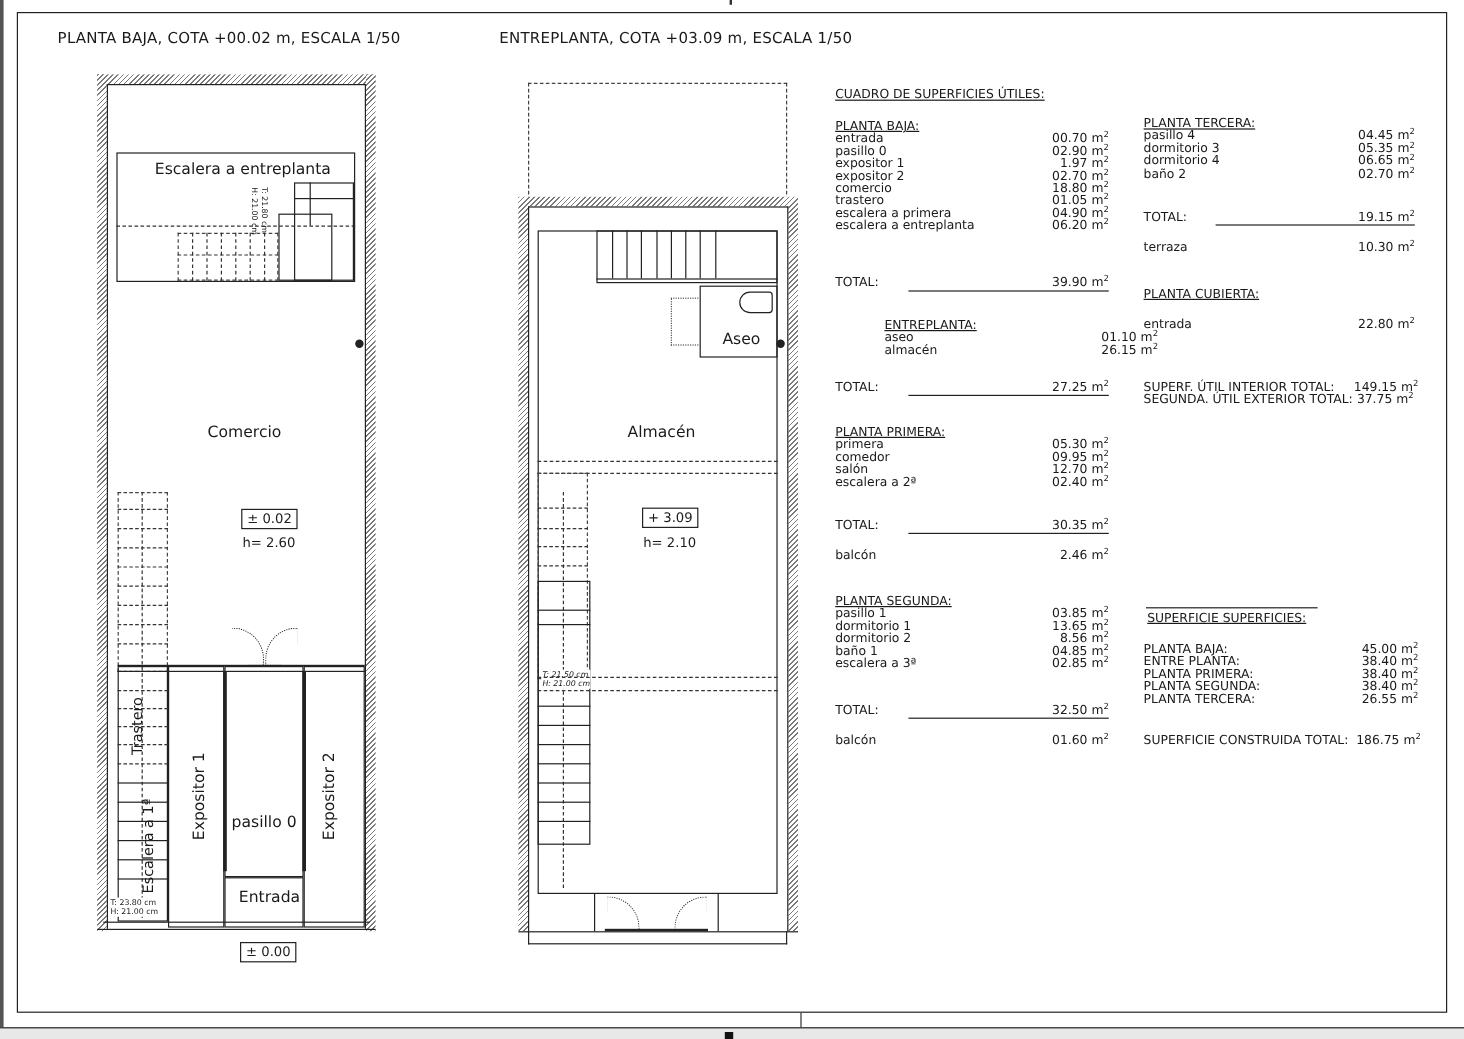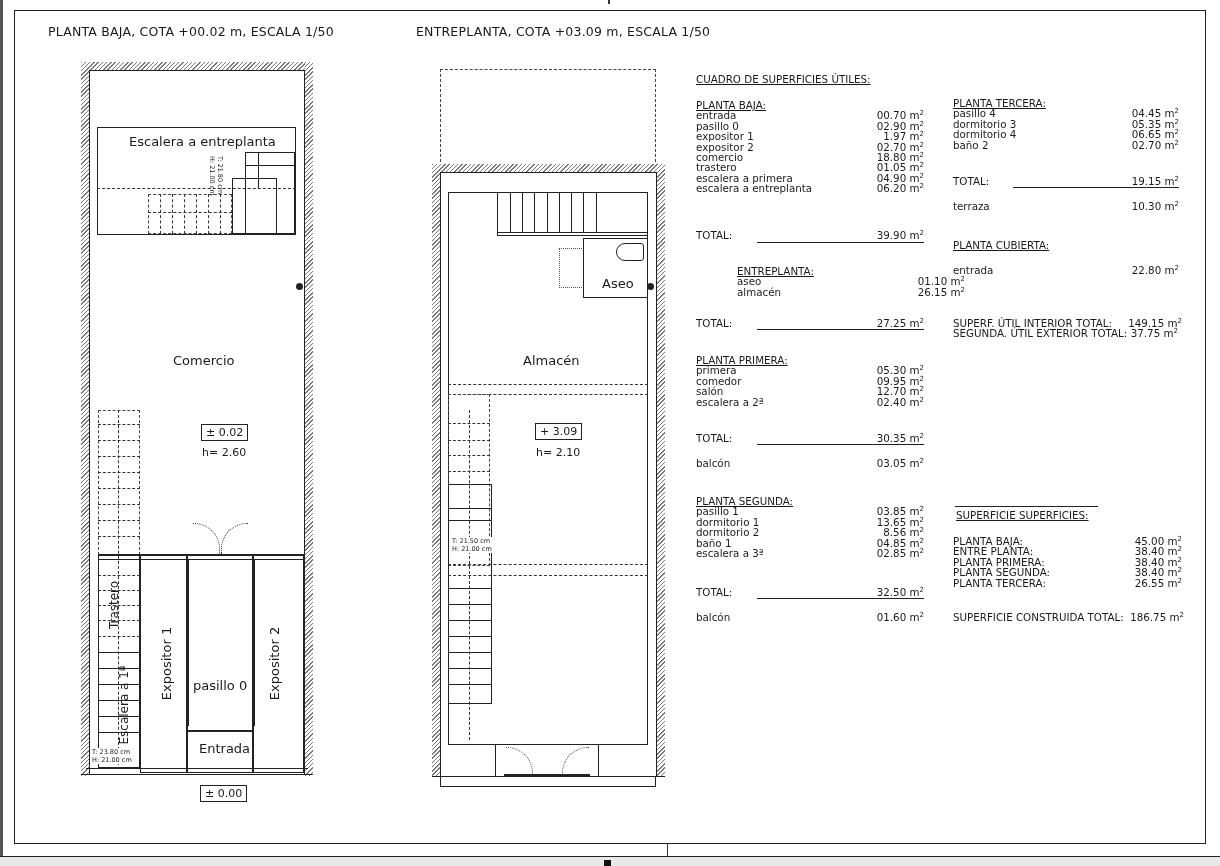--- a/index.html
+++ b/index.html
@@ -188,21 +188,21 @@
   <div class="box" style="left:448px; top:484px; width:44px; height:220px;"></div>
   <div class="line" style="left:448px; top:508px; width:44px; height:1.2px;"></div>
   <div class="line" style="left:448px; top:520px; width:44px; height:1.2px;"></div>
   <div class="line" style="left:448px; top:588px; width:44px; height:1.2px;"></div>
   <div class="line" style="left:448px; top:604px; width:44px; height:1.2px;"></div>
   <div class="line" style="left:448px; top:620px; width:44px; height:1.2px;"></div>
   <div class="line" style="left:448px; top:636px; width:44px; height:1.2px;"></div>
   <div class="line" style="left:448px; top:652px; width:44px; height:1.2px;"></div>
   <div class="line" style="left:448px; top:668px; width:44px; height:1.2px;"></div>
   <div class="line" style="left:448px; top:684px; width:44px; height:1.2px;"></div>
-  <div class="small-note" style="left:452px; top:537px; background:#fff;">
+  <div class="small-note" style="left:452px; top:558px; background:#fff;font-style:italic;">
     <div>T: 21.50 cm</div>
     <div>H: 21.00 cm</div>
   </div>
   <div class="dash-h" style="left:448px; top:564px; width:200px;"></div>
   <div class="dash-h" style="left:448px; top:575px; width:200px;"></div>
 
   <div class="abs" style="left:495px; top:745px; width:104px; height:31px; border-left:1.3px solid #222; border-right:1.3px solid #222; box-sizing:border-box;"></div>
   <div class="abs" style="left:506px; top:747px; width:26px; height:28px; border-top:1.3px dotted #444; border-right:1.3px dotted #444; border-top-right-radius:26px;"></div>
   <div class="abs" style="left:562px; top:747px; width:26px; height:28px; border-top:1.3px dotted #444; border-left:1.3px dotted #444; border-top-left-radius:26px;"></div>
   <div class="line" style="left:504px; top:774px; width:86px; height:2px;"></div>
@@ -297,21 +297,21 @@
   <div class="tbl" style="left:696px; top:433px; width:228px;">
     <div class="row">
         <span class="lbl">TOTAL:</span>
         <span class="val"><span>30.35</span> <span>m</span><sup>2</sup></span>
       </div>
   </div>
   <div class="total-line" style="left:757px; top:444px; width:167px;"></div>
   <div class="tbl" style="left:696px; top:458px; width:228px;">
     <div class="row">
         <span class="lbl">balcón</span>
-        <span class="val"><span>03.05</span> <span>m</span><sup>2</sup></span>
+        <span class="val"><span>2.46</span> <span>m</span><sup>2</sup></span>
       </div>
   </div>
 
   <div class="tbl" style="left:696px; top:496px; width:228px;">
     <div class="hdr">PLANTA SEGUNDA:</div>
     <div class="row">
         <span class="lbl">pasillo 1</span>
         <span class="val"><span>03.85</span> <span>m</span><sup>2</sup></span>
       </div>
     <div class="row">

